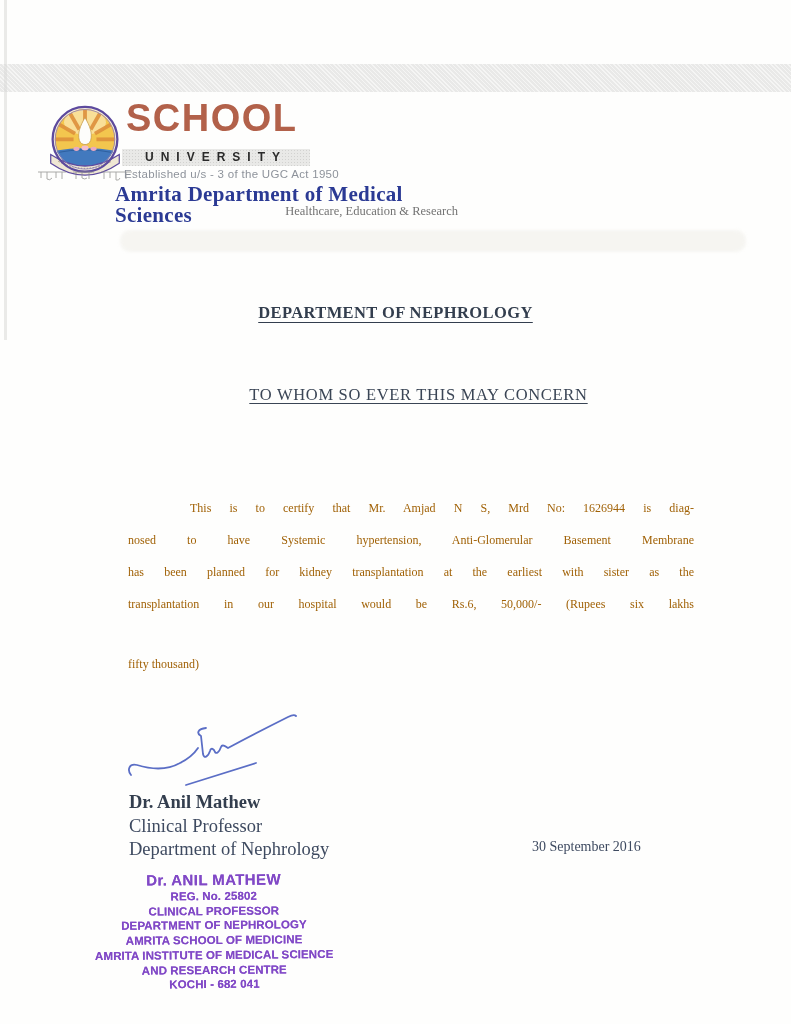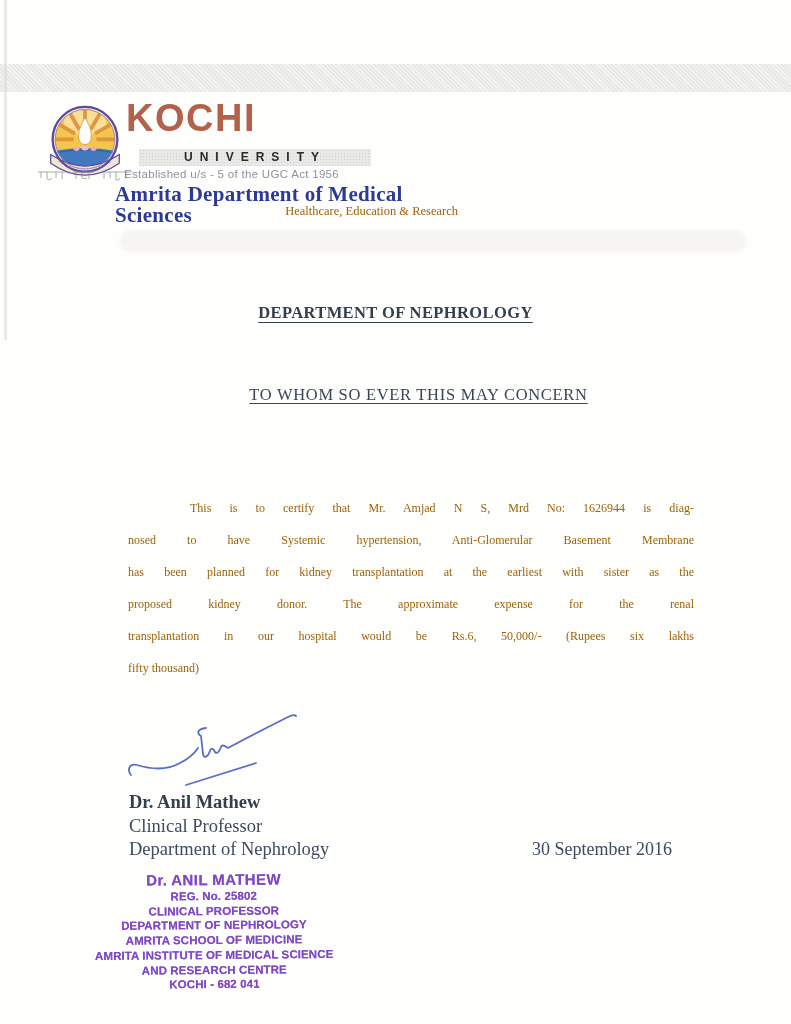--- a/index.html
+++ b/index.html
@@ -34,41 +34,41 @@
     font-size:38px;font-weight:700;letter-spacing:1.5px;line-height:1;
     color:#b2614a;
   }
   .brand-sub{
     position:absolute;left:127px;top:132px;
     font-family:"Liberation Sans", sans-serif;
     font-size:18.5px;font-weight:400;letter-spacing:0.4px;line-height:1;
     color:#b56a50;
   }
   .univ-band{
-    position:absolute;left:122px;top:149px;width:232px;height:17px;
+    position:absolute;left:122px;top:149px;width:188px;height:17px;
     background:#e9e9e7;
     background-image:radial-gradient(#d2d2d0 0.7px, rgba(0,0,0,0) 0.7px);
     background-size:3px 3px;
     font-family:"Liberation Sans", sans-serif;
     font-size:12px;font-weight:700;letter-spacing:7px;line-height:17px;
-    text-align:center;color:#2a2a2a;margin-left:17px;
+    text-align:center;color:#2a2a2a;
   }
   .estab{
     position:absolute;left:124px;top:169px;
     font-family:"Liberation Sans", sans-serif;
     font-size:11.5px;letter-spacing:0.3px;color:#8e939b;line-height:1;
   }
   .inst-name{
     position:absolute;left:115px;top:184px;width:360px;
     font-size:21px;font-weight:700;letter-spacing:0.3px;line-height:1;
     color:#2b3a94;
   }
   .inst-tag{
     position:absolute;left:115px;top:204px;width:343px;
-    font-size:12.5px;color:#a16207;text-align:right;line-height:1.2;font-family:Liberation Serif, serif;
+    font-size:12.5px;color:#737373;text-align:right;line-height:1.2;font-family:Liberation Serif, serif;
   }
   
   .h-dept{
     position:absolute;left:0;top:303px;width:100%;
     text-align:center;font-size:16.5px;font-weight:700;letter-spacing:0.4px;
     color:#333e4e;
     text-decoration:underline;text-decoration-thickness:1.4px;text-underline-offset:4px;
   }
   .h-concern{
     position:absolute;left:0;top:385px;width:100%;
@@ -80,31 +80,31 @@
   .body-text{
     position:absolute;left:128px;top:492px;width:566px;
     font-size:12px;color:#a16207;
   }
   .body-text .line{
     height:32px;line-height:32px;
     text-align:justify;text-align-last:justify;
     white-space:normal;
   }
   .body-text .line.first{padding-left:62px;}
-  .body-text .line.last{text-align-last:left;}
+  .body-text .line.last{text-align-last:left;margin-top:28px;}
   
   .signature{position:absolute;left:118px;top:702px;width:200px;height:95px;}
   .sign-block{
     position:absolute;left:129px;top:791px;
     font-size:18.5px;line-height:23.5px;color:#3e4a60;
   }
   .sign-block .name{font-weight:700;color:#333e4e;}
   .date{
     position:absolute;left:532px;top:839px;
-    font-size:18px;color:#3e4a60;
+    font-size:14px;color:#3e4a60;
   }
   
   .stamp{
     position:absolute;left:89px;top:871px;width:250px;
     text-align:center;color:#7b40c4;
     font-family:"Liberation Sans", sans-serif;font-weight:700;
     transform:rotate(-0.5deg);
     text-shadow:0 0 0.5px #8a55cc;
     opacity:.95;
   }
@@ -156,34 +156,33 @@
     <g stroke="#8a8a88" stroke-width="1" fill="none" opacity="0.9">
       <line x1="2" y1="3" x2="30" y2="3"></line>
       <path d="M5,3 v6 M11,3 v7 q3,2 5,-1 M20,3 v6 M26,3 v7"></path>
       <line x1="37" y1="3" x2="58" y2="3"></line>
       <path d="M40,3 v7 M46,3 v6 q3,2 5,0 M53,3 v7"></path>
       <line x1="65" y1="3" x2="96" y2="3"></line>
       <path d="M68,3 v7 M74,3 v6 M80,3 v8 q3,1 4,-2 M90,3 v7"></path>
     </g>
   </svg>
 
-  <div class="brand-name">KOCHI</div>
+  <div class="brand-name">SCHOOL</div>
   <div class="univ-band">UNIVERSITY</div>
-  <div class="estab">Established u/s - 5 of the UGC Act 1956</div>
+  <div class="estab">Established u/s - 3 of the UGC Act 1950</div>
   <div class="inst-name">Amrita Department of Medical Sciences</div>
   <div class="inst-tag">Healthcare, Education &amp; Research</div>
 
   <div class="h-dept">DEPARTMENT OF NEPHROLOGY</div>
   <div class="h-concern">TO WHOM SO EVER THIS MAY CONCERN</div>
 
   <div class="body-text">
     <div class="line first">This is to certify that Mr. Amjad N S, Mrd No: 1626944 is diag-</div>
     <div class="line">nosed to have Systemic hypertension, Anti-Glomerular Basement Membrane</div>
     <div class="line">has been planned for kidney transplantation at the earliest with sister as the</div>
-    <div class="line">proposed kidney donor. The approximate expense for the renal</div>
     <div class="line">transplantation in our hospital would be Rs.6, 50,000/- (Rupees six lakhs</div>
     <div class="line last">fifty thousand)</div>
   </div>
 
   <svg class="signature" viewBox="0 0 200 95" xmlns="http://www.w3.org/2000/svg">
     <g stroke="#4a5fc0" stroke-width="1.8" fill="none" stroke-linecap="round" stroke-linejoin="round" opacity="0.9">
       <path d="M13,73 C9,68 11,61 19,63 C32,67 48,69 62,61 C70,57 76,52 80,46"></path>
       <path d="M88,26 C80,27 78,31 83,34 L85,52 C86,57 90,55 92,49 C93,45 96,47 97,50 C98,52 101,51 103,45 C104,42 107,44 110,46 C125,38 150,25 170,15 C174,13 177,13 178,14"></path>
       <path d="M68,83 L138,61"></path>
     </g>

